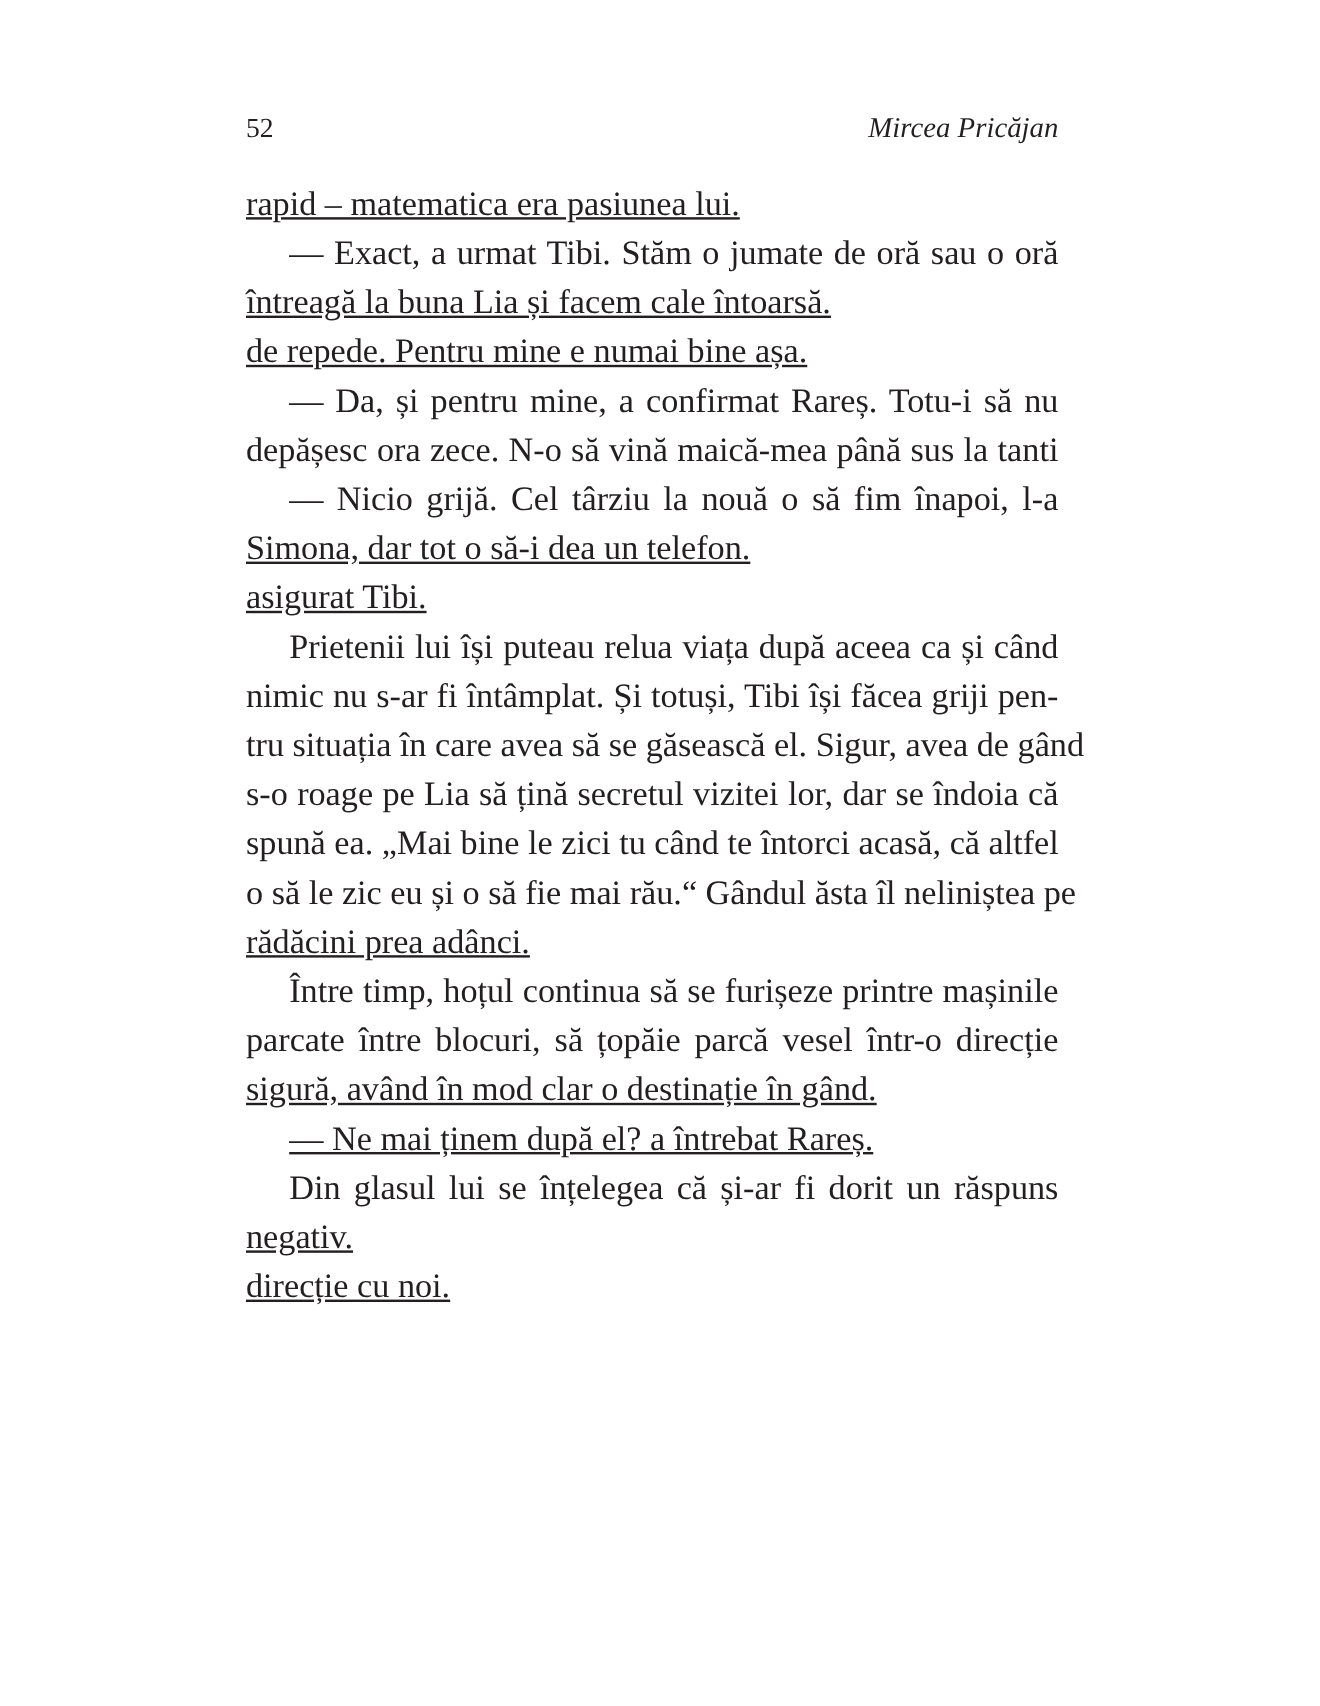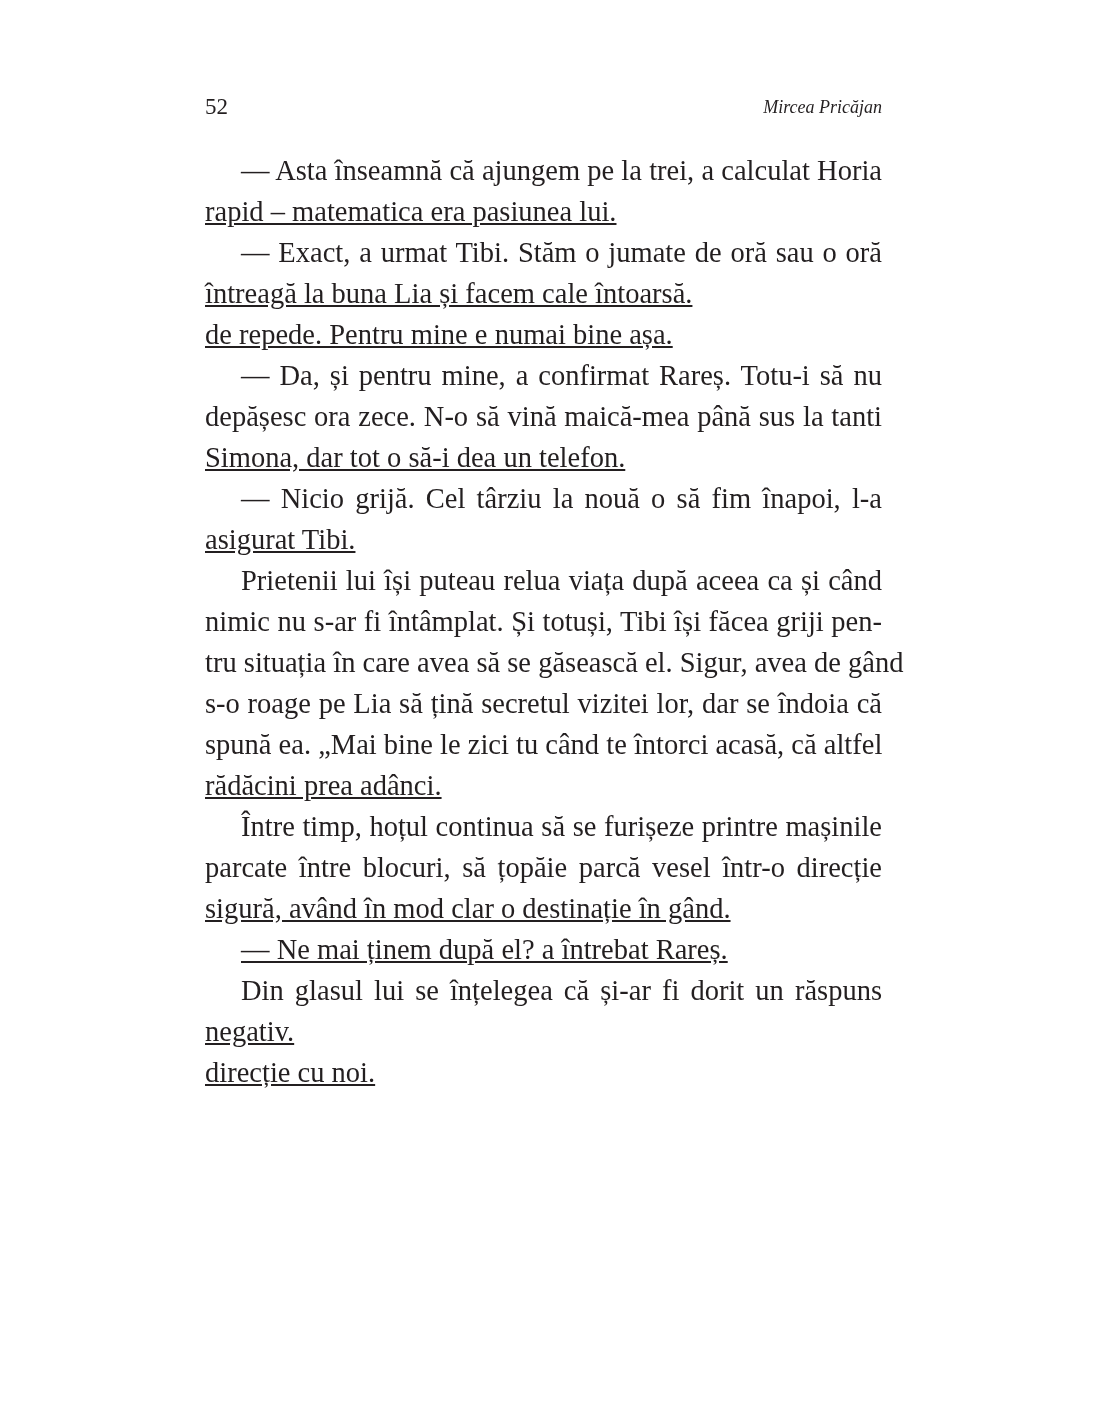--- a/index.html
+++ b/index.html
@@ -32,21 +32,21 @@
     position: absolute;
     left: 0;
     top: 0;
     font-size: 23px;
     line-height: 30px;
   }
   .running-title {
     position: absolute;
     right: 0;
     top: 0;
-    font-size: 18px;
+    font-size: 24px;
     line-height: 30px;
     font-style: italic;
   }
   .body-text {
     position: absolute;
     left: 205px;
     top: 150px;
     width: 677px;
   }
   .line {
@@ -69,35 +69,35 @@
 </head>
 <body>
 
 <div class="page">
   <div class="running-head">
     <span class="page-number">52</span>
     <span class="running-title">Mircea Pricăjan</span>
   </div>
 
   <div class="body-text" id="body-text">
-      <div class="line indent">— Asta înseamnă că ajungem pe la trei, a calculat Horia</div>
       <div class="line last">rapid – matematica era pasiunea lui.</div>
       <div class="line indent">— Exact, a urmat Tibi. Stăm o jumate de oră sau o oră</div>
       <div class="line last">întreagă la buna Lia și facem cale întoarsă.</div>
       <div class="line last">de repede. Pentru mine e numai bine așa.</div>
       <div class="line indent">— Da, și pentru mine, a confirmat Rareș. Totu-i să nu</div>
       <div class="line">depășesc ora zece. N-o să vină maică-mea până sus la tanti</div>
+      <div class="line indent">— Nicio grijă. Cel târziu la nouă o să fim înapoi, l-a</div>
       <div class="line last">Simona, dar tot o să-i dea un telefon.</div>
-      <div class="line indent">— Nicio grijă. Cel târziu la nouă o să fim înapoi, l-a</div>
       <div class="line last">asigurat Tibi.</div>
       <div class="line indent">Prietenii lui își puteau relua viața după aceea ca și când</div>
       <div class="line">nimic nu s-ar fi întâmplat. Și totuși, Tibi își făcea griji pen-</div>
       <div class="line">tru situația în care avea să se găsească el. Sigur, avea de gând</div>
       <div class="line">s-o roage pe Lia să țină secretul vizitei lor, dar se îndoia că</div>
       <div class="line">spună ea. „Mai bine le zici tu când te întorci acasă, că altfel</div>
+      <div class="line">o să le zic eu și o să fie mai rău.“ Gândul ăsta îl neliniștea pe</div>
       <div class="line last">rădăcini prea adânci.</div>
       <div class="line indent">Între timp, hoțul continua să se furișeze printre mașinile</div>
       <div class="line">parcate între blocuri, să țopăie parcă vesel într-o direcție</div>
       <div class="line last">sigură, având în mod clar o destinație în gând.</div>
       <div class="line indent last">— Ne mai ținem după el? a întrebat Rareș.</div>
       <div class="line indent">Din glasul lui se înțelegea că și-ar fi dorit un răspuns</div>
       <div class="line last">negativ.</div>
       <div class="line last">direcție cu noi.</div>
     </div>
 </div>

